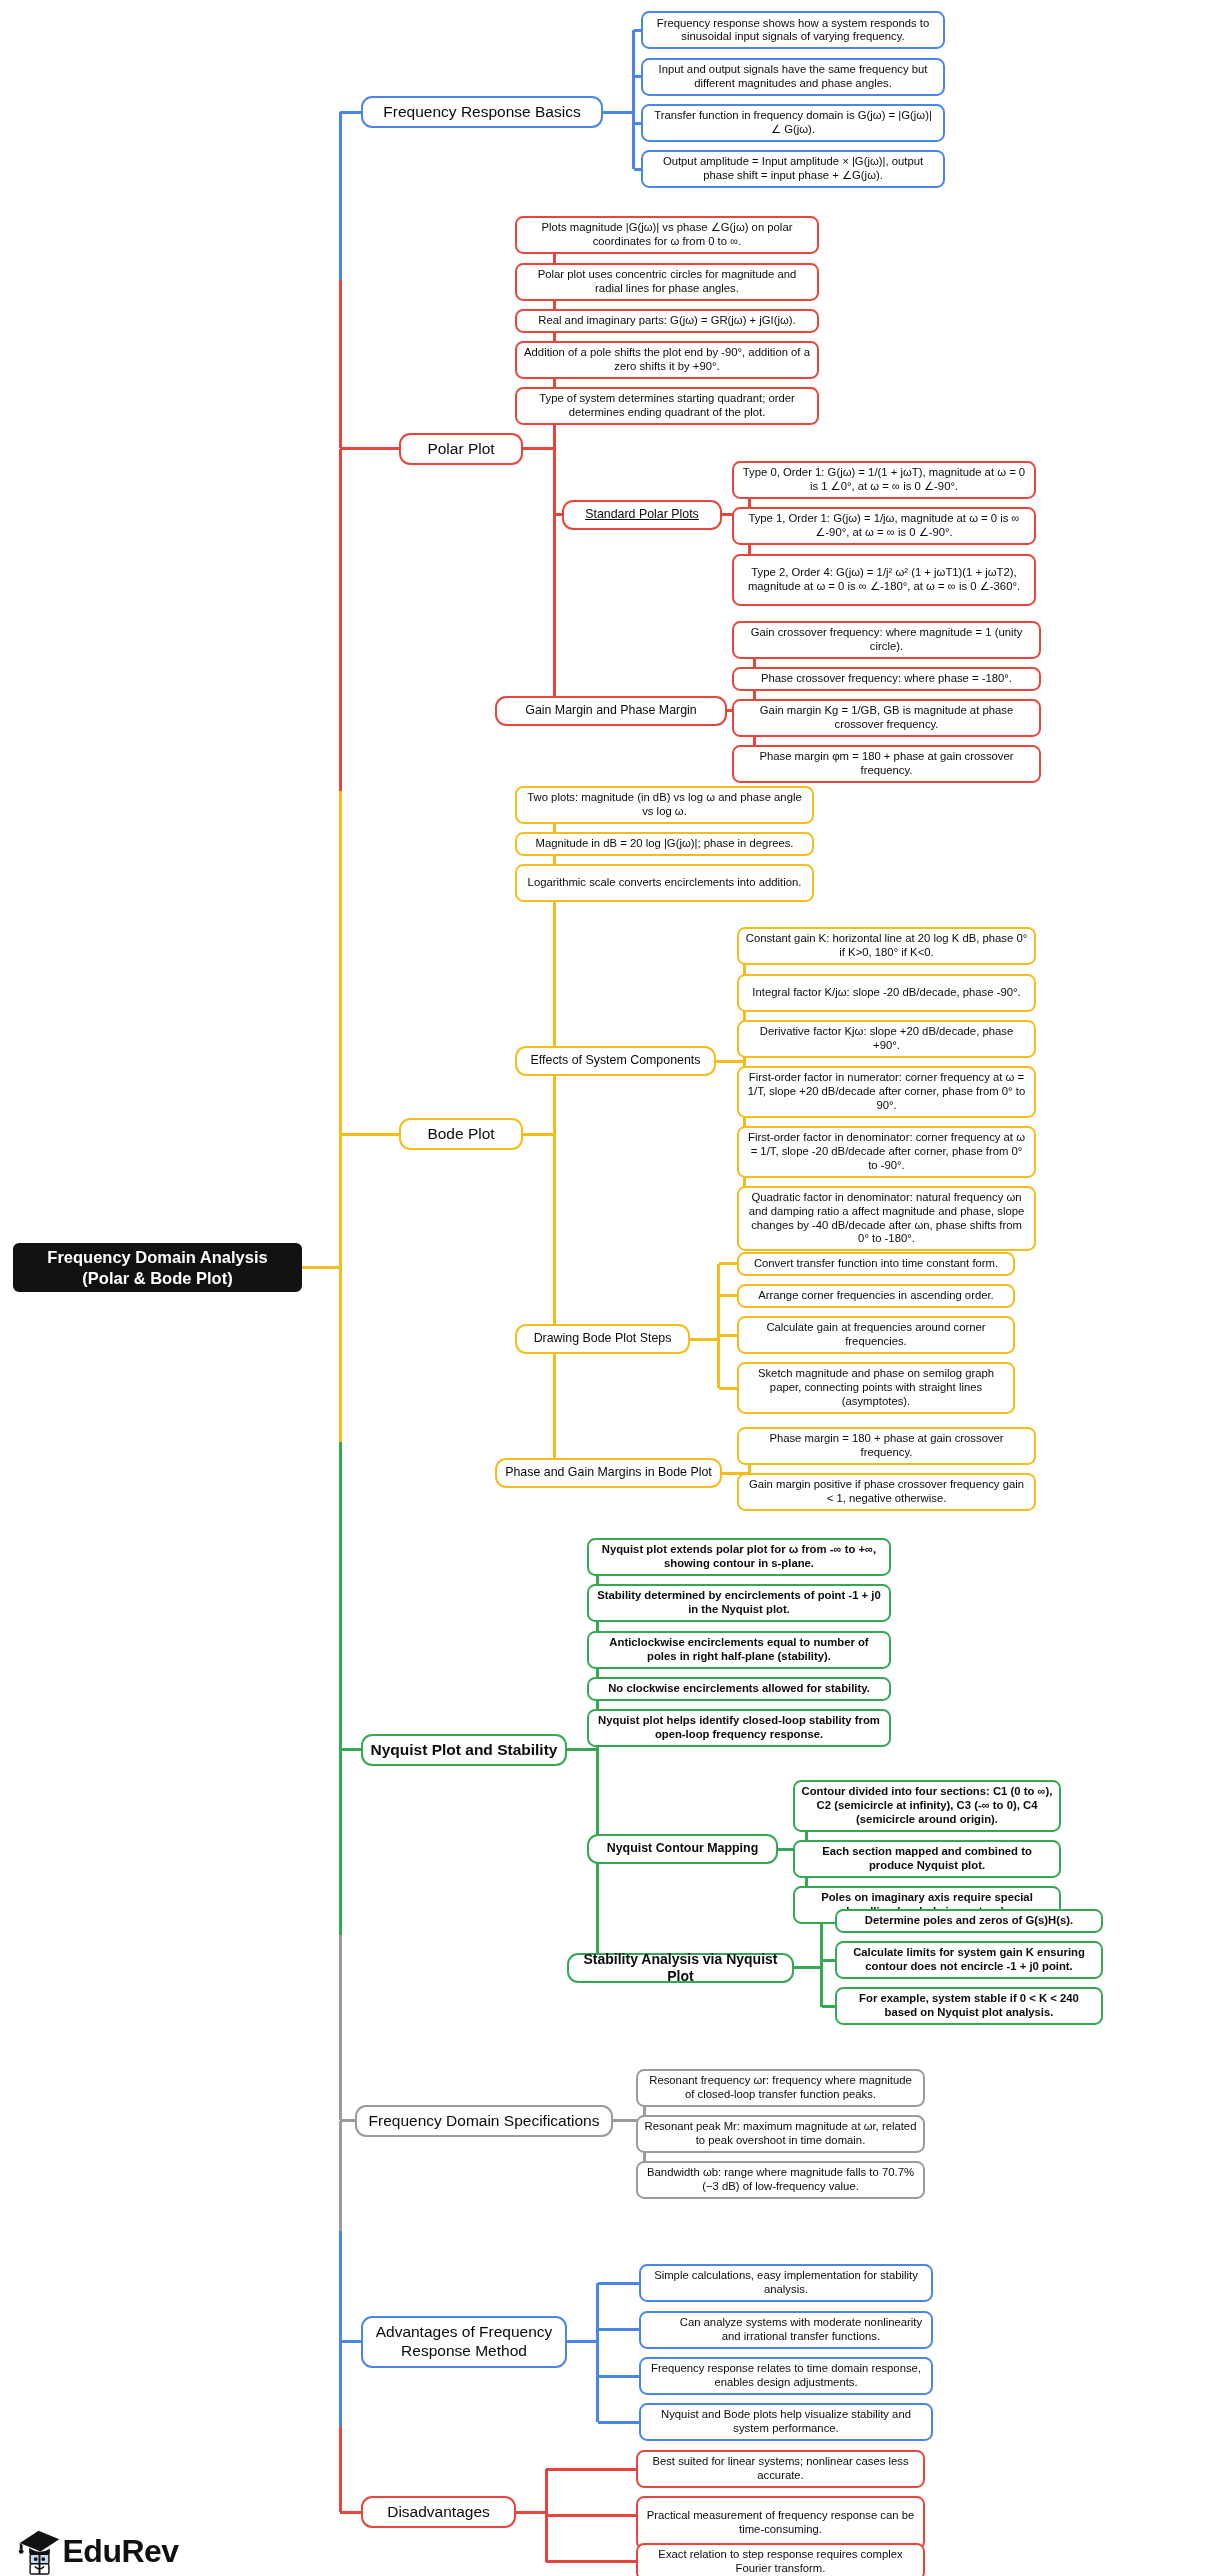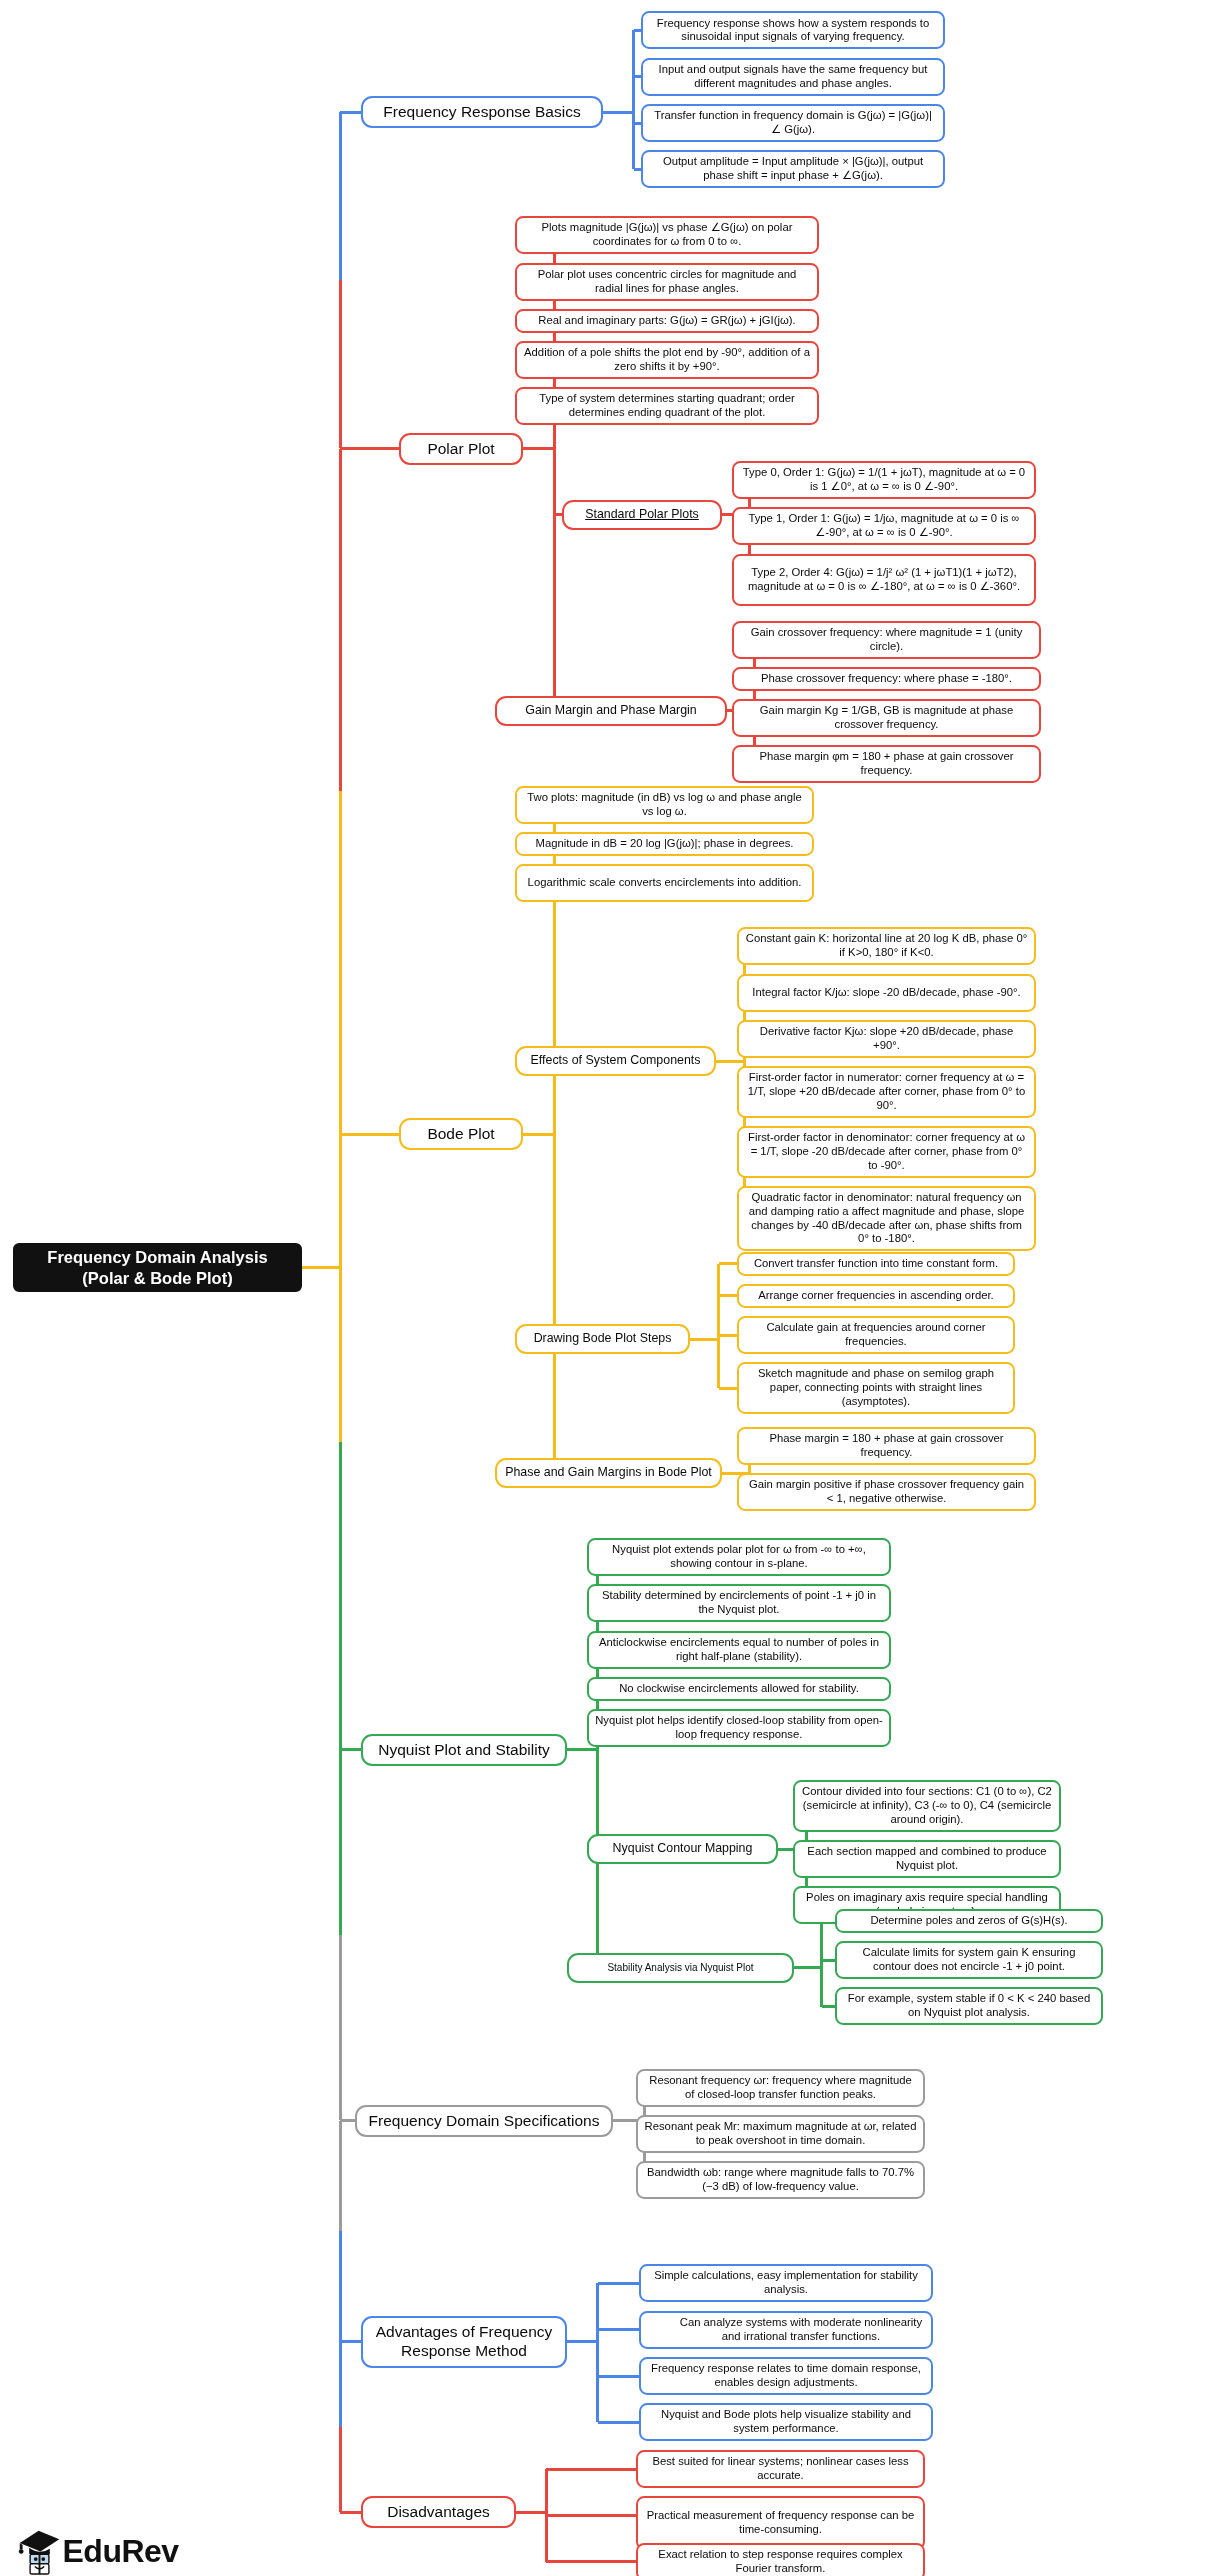--- a/index.html
+++ b/index.html
@@ -50,21 +50,21 @@
     justify-content: center;
     text-align: center;
     padding: 5.2px 8.2px;
     z-index: 6;
   }
 
   
   .c-blue   { border-color: #4a86e8; }
   .c-red    { border-color: #e8453c; }
   .c-yellow { border-color: #f5bc1c; }
-  .c-green  { border-color: #35a853; }
+  .c-green  { border-color: #35a853; font-weight: bold; }
   .c-gray   { border-color: #9b9b9b; }
 
   
   .ln { position: absolute; z-index: 1; }
   .ln.h { height: 2.6px; }
   .ln.v { width: 2.6px; }
   .b-blue   { background: #4a86e8; }
   .b-red    { background: #e8453c; }
   .b-yellow { background: #f5bc1c; }
   .b-green  { background: #35a853; }
@@ -296,21 +296,21 @@
         <span>Each section mapped and combined to produce Nyquist plot.</span>
       </div>
       <div class="node leaf c-green" style="left: 793px; top: 1886px; width: 268px; height: 38px;">
         <span>Poles on imaginary axis require special handling (exclude in contour).</span>
       </div>
       <div class="ln h b-green" style="left: 778px; top: 1848px; width: 28px;"></div>
       <div class="ln v b-green" style="left: 805px; top: 1806px; height: 99px;"></div>
       <div class="ln h b-green" style="left: 806px; top: 1804px;"></div>
       <div class="ln h b-green" style="left: 806px; top: 1858px;"></div>
       <div class="ln h b-green" style="left: 806px; top: 1904px;"></div>
-      <div class="node branch c-green" style="left: 567px; top: 1953px; width: 227px; height: 30px; font-size: 10px;">
+      <div class="node branch c-green" style="left: 567px; top: 1953px; width: 227px; height: 30px; font-size: 14px;">
         <span>Stability Analysis via Nyquist Plot</span>
       </div>
       <div class="node leaf c-green" style="left: 835px; top: 1909px; width: 268px; height: 24px;">
         <span>Determine poles and zeros of G(s)H(s).</span>
       </div>
       <div class="node leaf c-green" style="left: 835px; top: 1941px; width: 268px; height: 38px;">
         <span>Calculate limits for system gain K ensuring contour does not encircle -1 + j0 point.</span>
       </div>
       <div class="node leaf c-green" style="left: 835px; top: 1987px; width: 268px; height: 38px;">
         <span>For example, system stable if 0 &lt; K &lt; 240 based on Nyquist plot analysis.</span>

